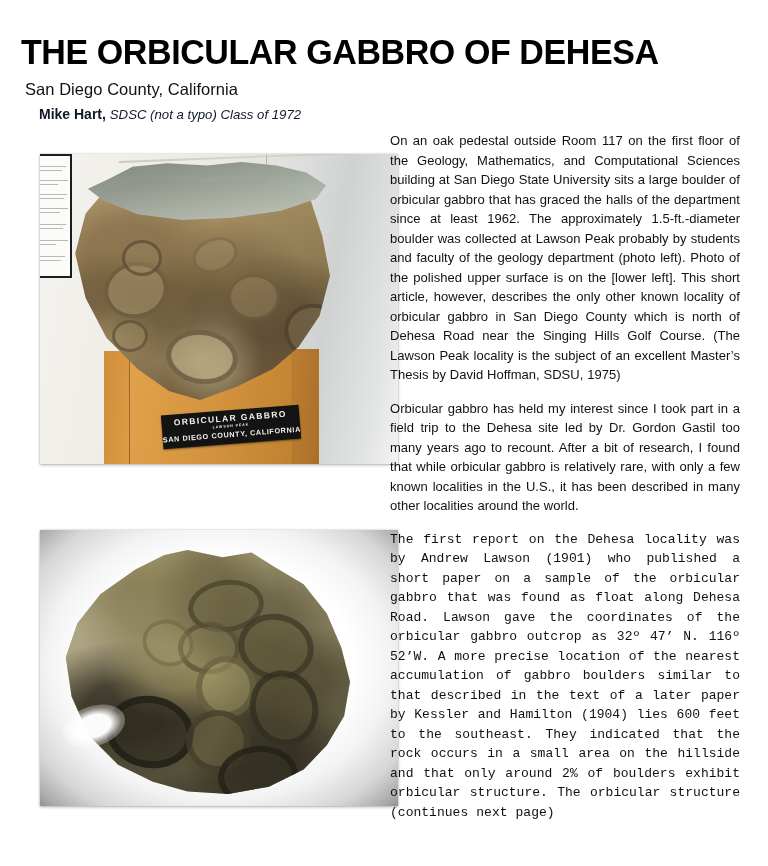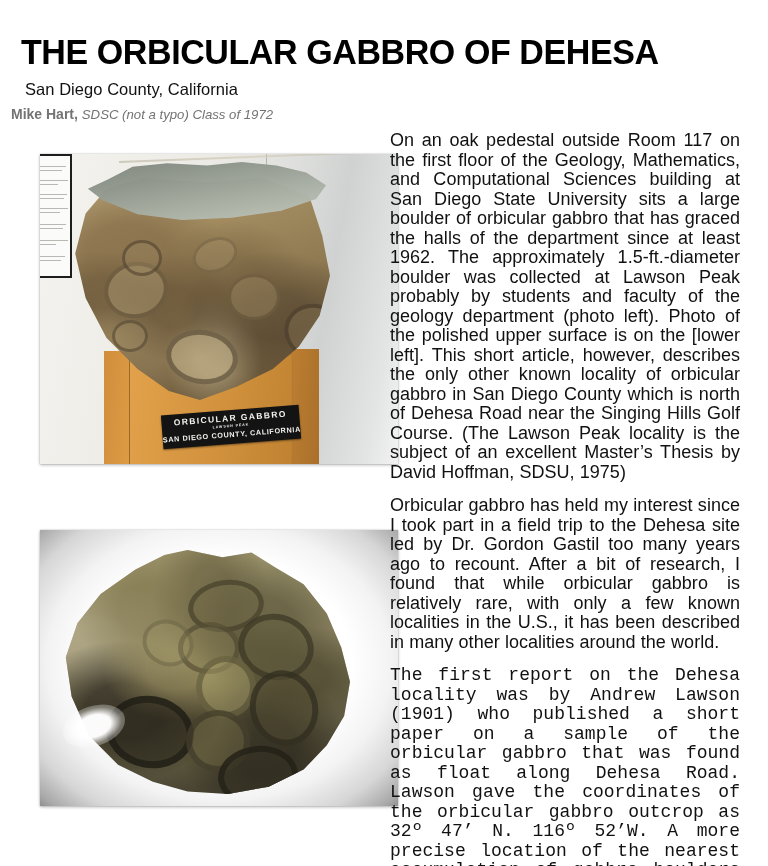--- a/index.html
+++ b/index.html
@@ -38,24 +38,24 @@
     position: absolute;
     left: 25px;
     top: 80px;
     font-size: 16.5px;
     font-weight: 400;
     color: #111111;
     letter-spacing: 0.05px;
   }
   .byline {
     position: absolute;
-    left: 11px;
+    left: 39px;
     top: 106px;
     font-size: 14px;
-    color: #737373;
+    color: #0f172a;
     white-space: nowrap;
   }
   .byline .author { font-weight: 600; }
   .byline .affil  { font-style: italic; font-size: 13.2px; }
 
   
   .photo {
     position: absolute;
     overflow: hidden;
     background: #ffffff;
@@ -273,21 +273,21 @@
              border: 4px solid rgba(90,84,58,0.40); background: rgba(158,150,104,0.30); transform: rotate(24deg); }
 
   
   .text-col {
     position: absolute;
     left: 390px;
     top: 131px;
     width: 350px;
   }
   .para {
-    font-size: 18px;
+    font-size: 13px;
     line-height: 19.5px;
     text-align: justify;
     color: #111111;
     margin: 0 0 14px 0;
     letter-spacing: 0.02px;
     word-spacing: 0.2px;
   }
   .para:last-child { margin-bottom: 0; font-family: Liberation Mono, monospace; }
 </style>
 </head>

